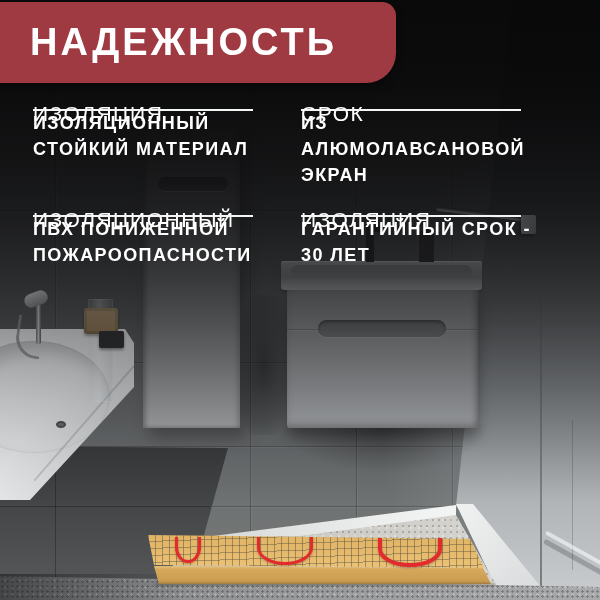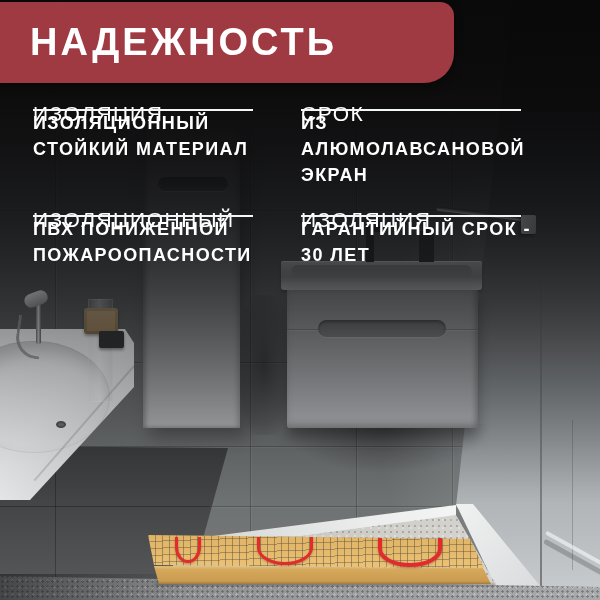--- a/index.html
+++ b/index.html
@@ -144,21 +144,21 @@
     box-shadow:0 2px 3px rgba(0,0,0,.4);}
 
   
   .overlay{inset:0;pointer-events:none;
     background:linear-gradient(180deg,
       rgba(8,8,9,.95) 0%,rgba(9,9,10,.92) 14%,rgba(11,11,12,.84) 25%,
       rgba(13,13,14,.72) 36%,rgba(15,15,16,.55) 47%,rgba(16,16,17,.38) 57%,
       rgba(14,14,15,.22) 67%,rgba(10,10,11,.08) 77%,rgba(0,0,0,0) 84%);}
 
   
-  .banner{left:0;top:2px;width:454px;height:81px;border-radius:0 14px 30px 0;
+  .banner{left:0;top:2px;width:396px;height:81px;border-radius:0 14px 30px 0;
     background:var(--banner-red);display:flex;align-items:center;padding-left:30px;
     box-shadow:0 4px 10px rgba(0,0,0,.35);}
   .banner-title{position:static;color:var(--text);font-size:38px;font-weight:800;
     letter-spacing:3px;white-space:nowrap;}
 
   
   .feature{width:252px;color:var(--text);}
   .f0{left:33px;top:101px;}  .f1{left:301px;top:101px;}
   .f2{left:33px;top:207px;}  .f3{left:301px;top:207px;}
   .feature .ftitle{position:static;display:block;font-size:21px;font-weight:400;

